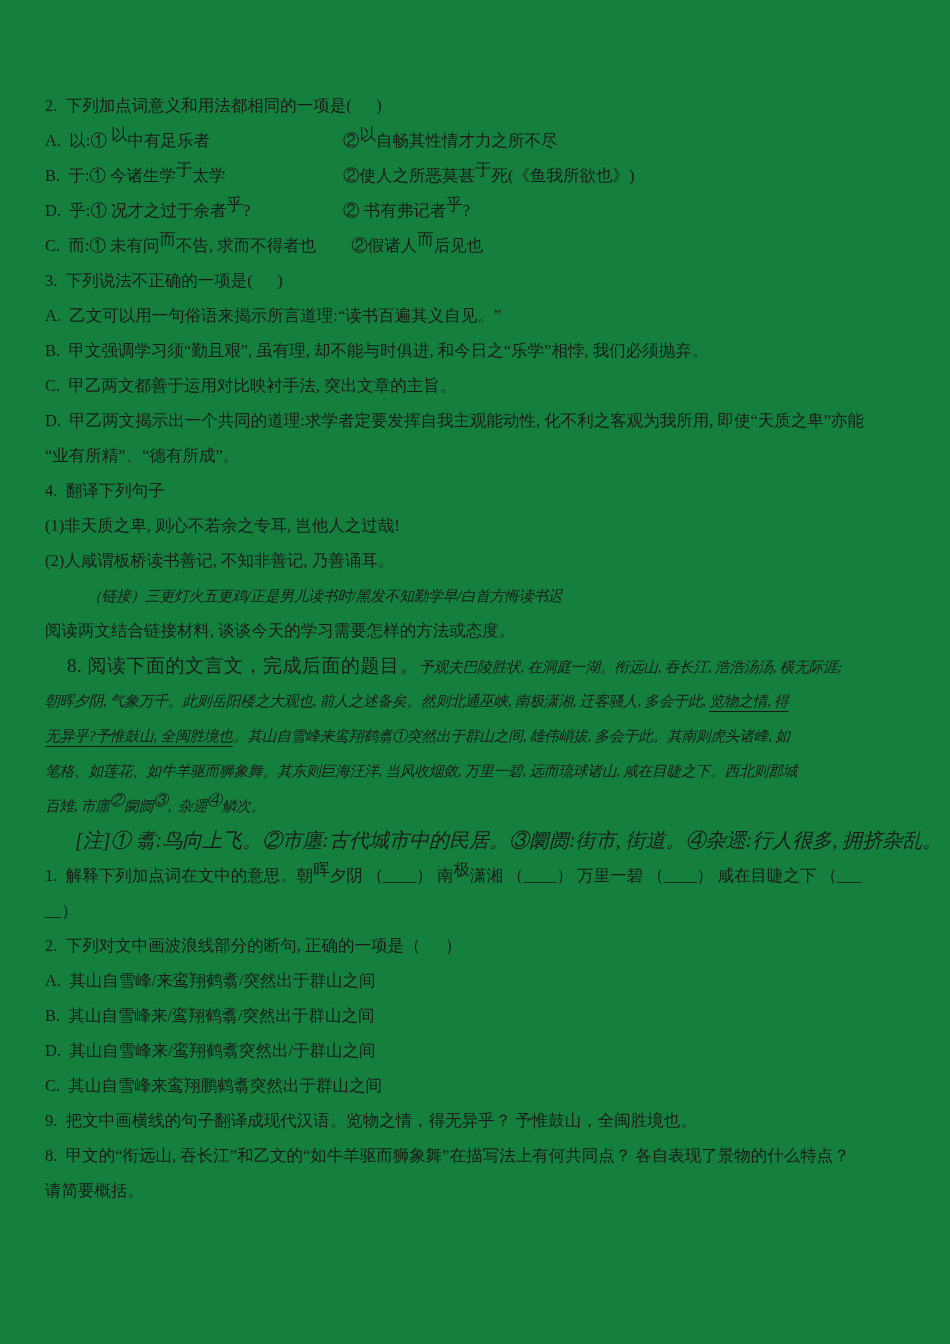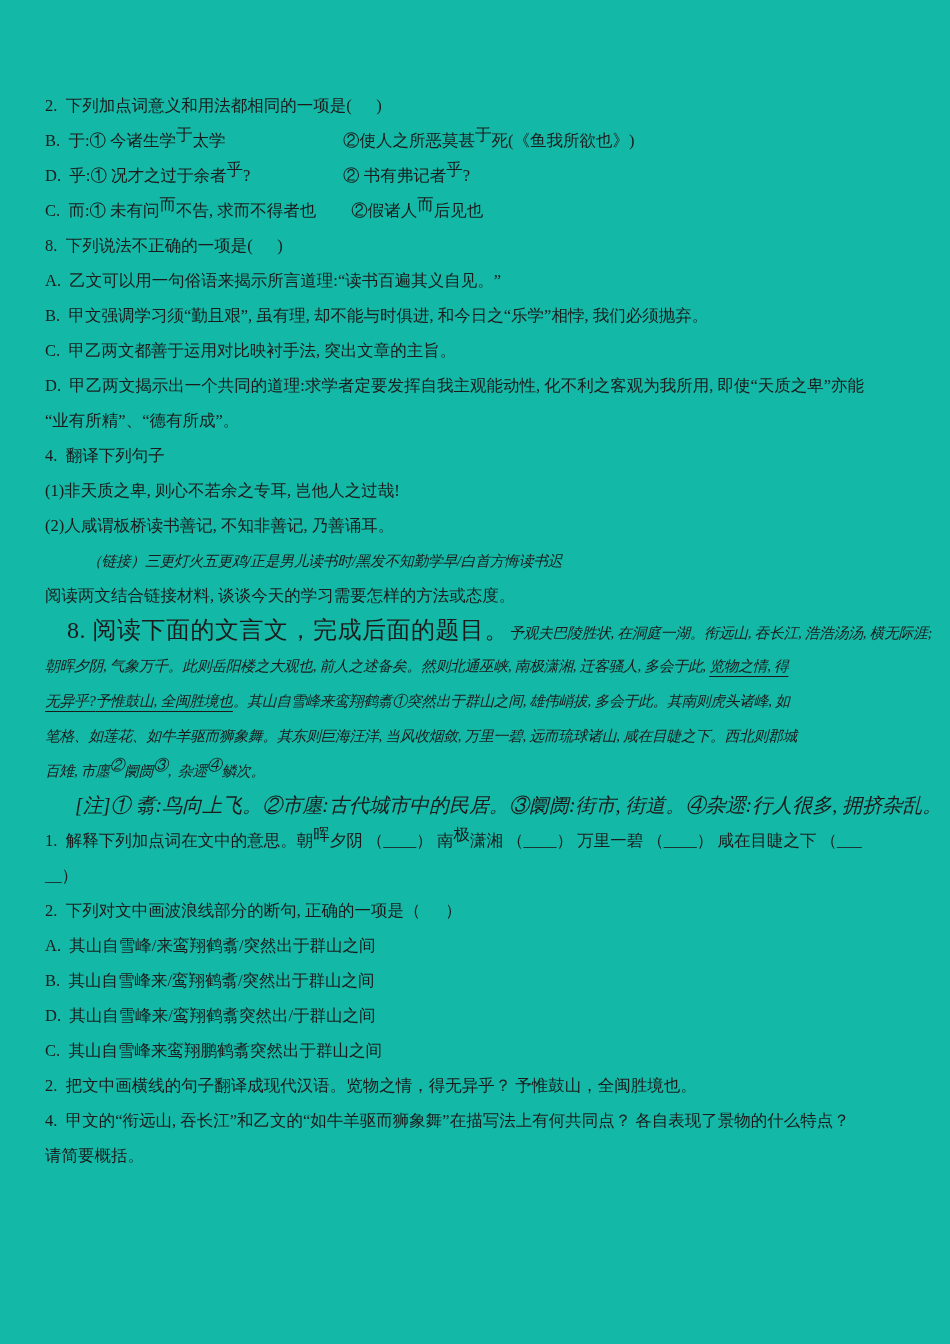--- a/index.html
+++ b/index.html
@@ -7,47 +7,48 @@
     width:950px;height:1344px;
     background:#ffffff;
     overflow:hidden;
     font-family:"Liberation Serif","DejaVu Serif",serif;
     color:#1b1b1b;
   }
   .page{
     width:950px;height:1344px;
     box-sizing:border-box;
     padding:88px 30px 13px 45px;
-    background:#14b8a6;
+    background:#15803d;
   }
   .line{
     height:35px;
     line-height:35px;
     font-size:16.5px;
     white-space:pre;
   }
   .seg{white-space:pre;}
   .col{display:inline-block;min-width:298px;}
   .dot{position:relative;top:-6px;}
   .ul{text-decoration:underline;text-underline-offset:5px;text-decoration-thickness:1px;}
   .sup{font-size:0.68em;vertical-align:super;line-height:0;}
   .kai{font-style:italic;font-size:14.8px;letter-spacing:-0.3px;margin-top:28px;}
-  .big{font-size:24px;letter-spacing:0.5px;}
+  .big{font-size:19px;letter-spacing:0.5px;}
   .note{font-style:italic;font-size:20px;}
 </style>
 </head>
 <body>
 
 <div class="page">
   <div id="doc">
       <div class="line"><span class="seg">2.  下列加点词意义和用法都相同的一项是(      )</span></div>
+      <div class="line"><span class="col"><span class="seg">A.  以:① </span><span class="seg dot">以</span><span class="seg">中有足乐者</span></span><span class="seg">②</span><span class="seg dot">以</span><span class="seg">自畅其性情才力之所不尽</span></div>
       <div class="line"><span class="col"><span class="seg">B.  于:① 今诸生学</span><span class="seg dot">于</span><span class="seg">太学</span></span><span class="seg">②使人之所恶莫甚</span><span class="seg dot">于</span><span class="seg">死(《鱼我所欲也》)</span></div>
       <div class="line"><span class="col"><span class="seg">D.  乎:① 况才之过于余者</span><span class="seg dot">乎</span><span class="seg">?</span></span><span class="seg">② 书有弗记者</span><span class="seg dot">乎</span><span class="seg">?</span></div>
       <div class="line"><span class="col"><span class="seg">C.  而:① 未有问</span><span class="seg dot">而</span><span class="seg">不告, 求而不得者也</span></span><span class="seg">  ②假诸人</span><span class="seg dot">而</span><span class="seg">后见也</span></div>
-      <div class="line"><span class="seg">8.  下列说法不正确的一项是(      )</span></div>
+      <div class="line"><span class="seg">3.  下列说法不正确的一项是(      )</span></div>
       <div class="line"><span class="seg">A.  乙文可以用一句俗语来揭示所言道理:“读书百遍其义自见。”</span></div>
       <div class="line"><span class="seg">B.  甲文强调学习须“勤且艰”, 虽有理, 却不能与时俱进, 和今日之“乐学”相悖, 我们必须抛弃。</span></div>
       <div class="line"><span class="seg">C.  甲乙两文都善于运用对比映衬手法, 突出文章的主旨。</span></div>
       <div class="line"><span class="seg">D.  甲乙两文揭示出一个共同的道理:求学者定要发挥自我主观能动性, 化不利之客观为我所用, 即使“天质之卑”亦能</span></div>
       <div class="line"><span class="seg">“业有所精”、“德有所成”。</span></div>
       <div class="line"><span class="seg">4.  翻译下列句子</span></div>
       <div class="line"><span class="seg">(1)非天质之卑, 则心不若余之专耳, 岂他人之过哉!</span></div>
       <div class="line"><span class="seg">(2)人咸谓板桥读书善记, 不知非善记, 乃善诵耳。</span></div>
       <div class="line" style="padding-left: 42px;"><span class="seg kai">（链接）三更灯火五更鸡/正是男儿读书时/黑发不知勤学早/白首方悔读书迟</span></div>
       <div class="line"><span class="seg">阅读两文结合链接材料, 谈谈今天的学习需要怎样的方法或态度。</span></div>
@@ -57,17 +58,17 @@
       <div class="line"><span class="seg kai">笔格、如莲花、如牛羊驱而狮象舞。其东则巨海汪洋, 当风收烟敛, 万里一碧, 远而琉球诸山, 咸在目睫之下。西北则郡城</span></div>
       <div class="line"><span class="seg kai">百雉, 市廛</span><span class="seg sup kai">②</span><span class="seg kai">阛阓</span><span class="seg sup kai">③</span><span class="seg kai">,  杂遝</span><span class="seg sup kai">④</span><span class="seg kai">鳞次。</span></div>
       <div class="line" style="padding-left: 30px;"><span class="seg note">[注]① 翥:鸟向上飞。②市廛:古代城市中的民居。③阛阓:街市, 街道。④杂遝:行人很多, 拥挤杂乱。</span></div>
       <div class="line"><span class="seg">1.  解释下列加点词在文中的意思。朝</span><span class="seg dot">晖</span><span class="seg">夕阴 （____） 南</span><span class="seg dot">极</span><span class="seg">潇湘 （____） 万里一碧 （____） 咸在目睫之下 （___</span></div>
       <div class="line"><span class="seg">__）</span></div>
       <div class="line"><span class="seg">2.  下列对文中画波浪线部分的断句, 正确的一项是（      ）</span></div>
       <div class="line"><span class="seg">A.  其山自雪峰/来鸾翔鹤翥/突然出于群山之间</span></div>
       <div class="line"><span class="seg">B.  其山自雪峰来/鸾翔鹤翥/突然出于群山之间</span></div>
       <div class="line"><span class="seg">D.  其山自雪峰来/鸾翔鹤翥突然出/于群山之间</span></div>
       <div class="line"><span class="seg">C.  其山自雪峰来鸾翔鹏鹤翥突然出于群山之间</span></div>
-      <div class="line"><span class="seg">2.  把文中画横线的句子翻译成现代汉语。览物之情，得无异乎？ 予惟鼓山，全闽胜境也。</span></div>
-      <div class="line"><span class="seg">4.  甲文的“衔远山, 吞长江”和乙文的“如牛羊驱而狮象舞”在描写法上有何共同点？ 各自表现了景物的什么特点？</span></div>
+      <div class="line"><span class="seg">9.  把文中画横线的句子翻译成现代汉语。览物之情，得无异乎？ 予惟鼓山，全闽胜境也。</span></div>
+      <div class="line"><span class="seg">8.  甲文的“衔远山, 吞长江”和乙文的“如牛羊驱而狮象舞”在描写法上有何共同点？ 各自表现了景物的什么特点？</span></div>
       <div class="line"><span class="seg">请简要概括。</span></div>
     </div>
 </div>
 
 </body></html>

